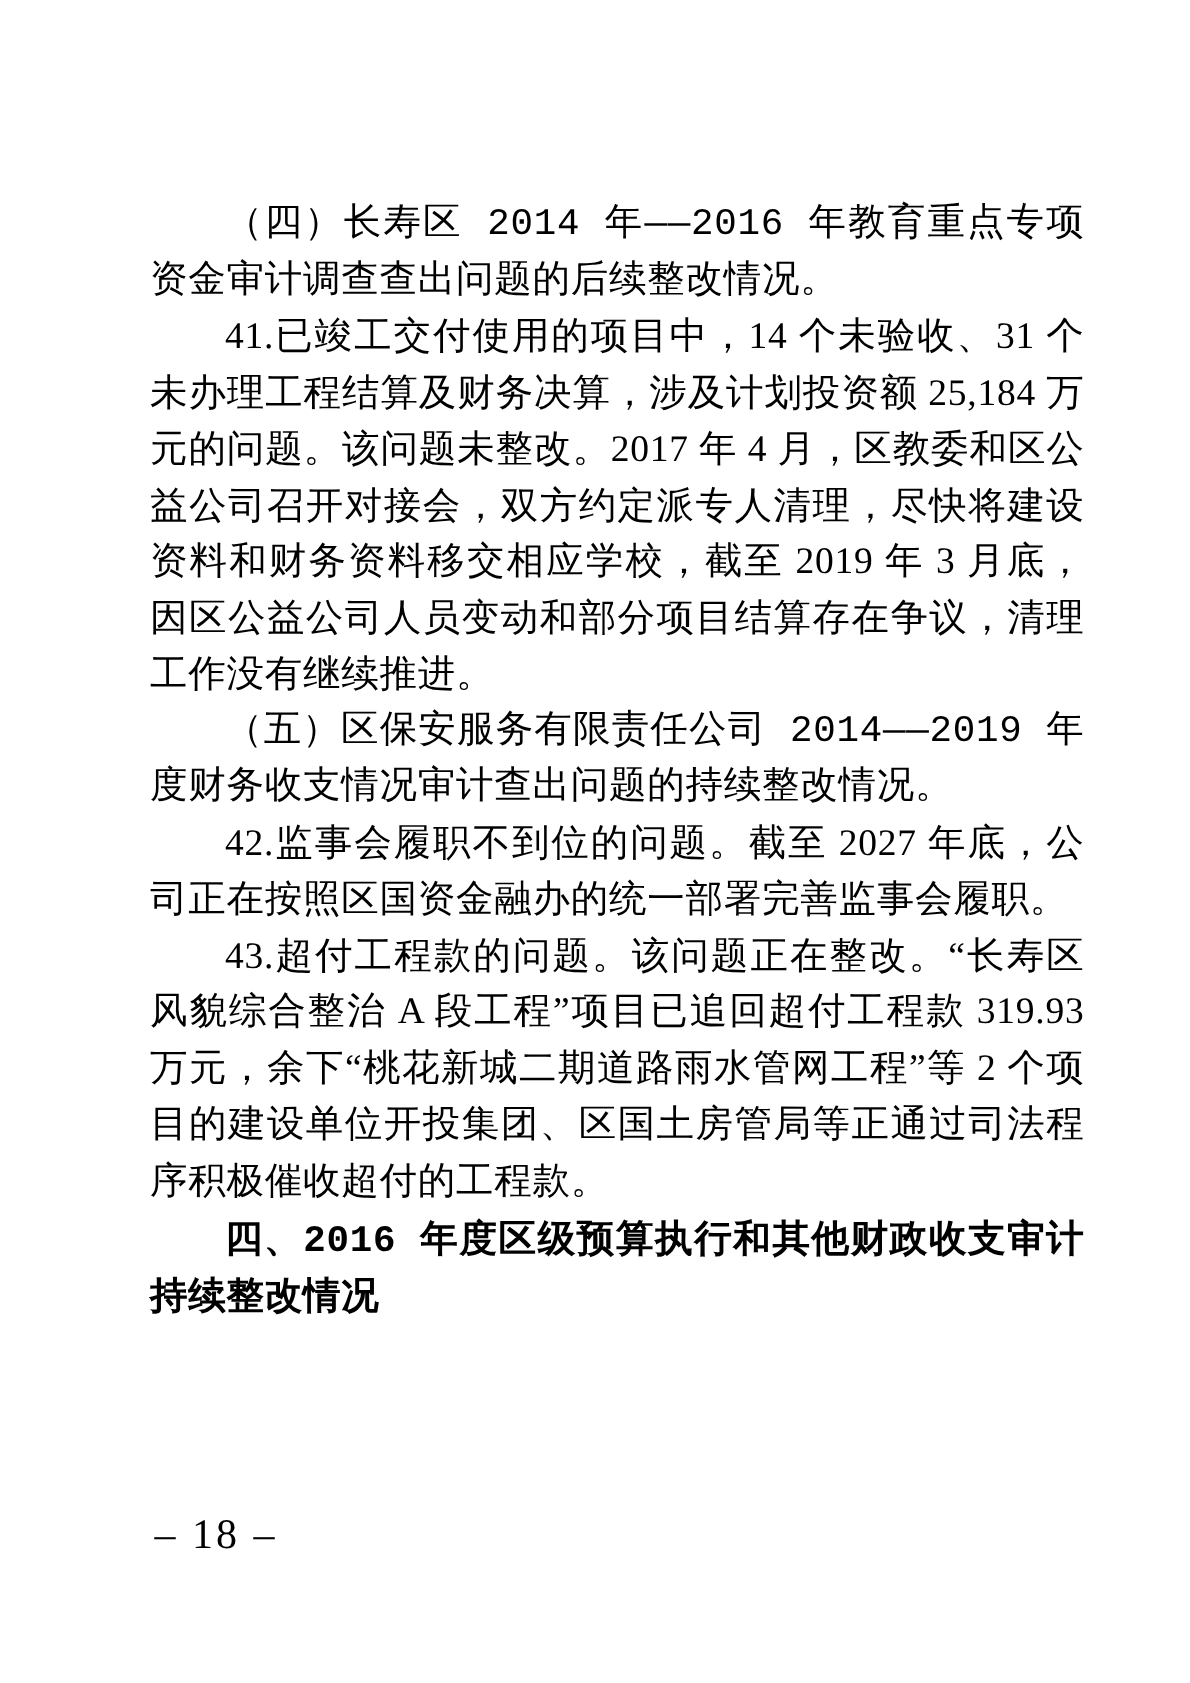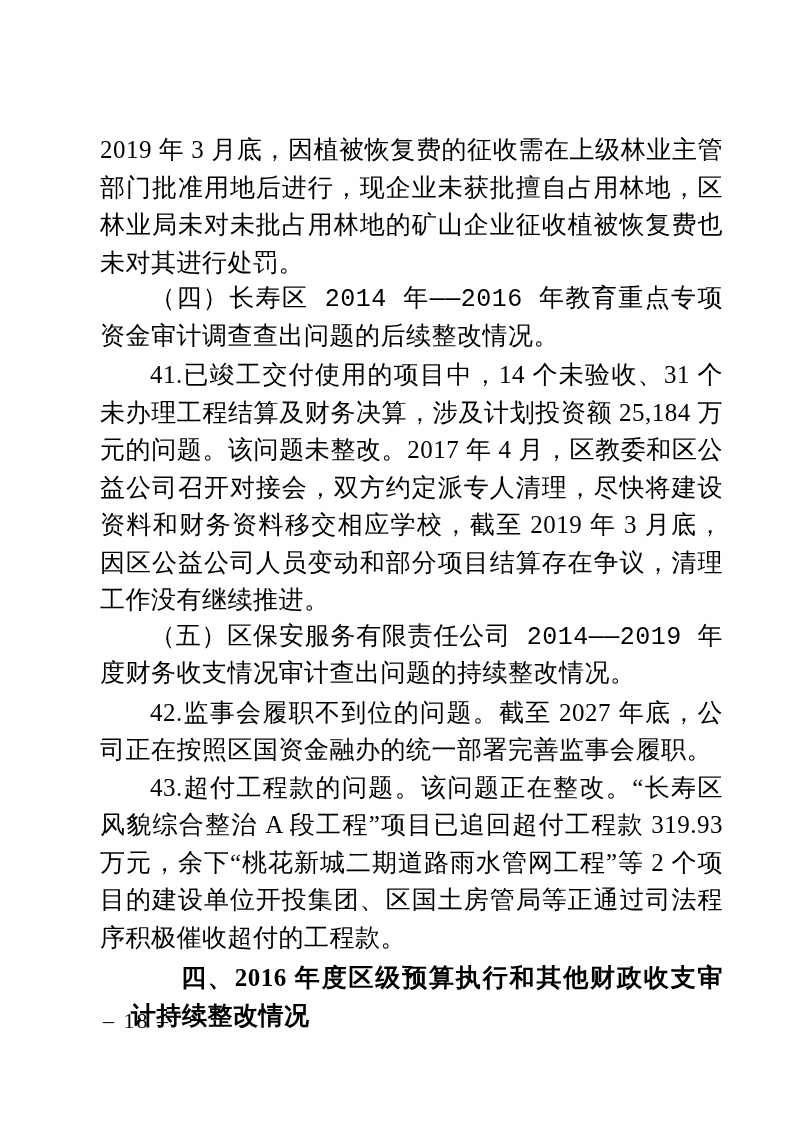--- a/index.html
+++ b/index.html
@@ -37,44 +37,42 @@
   }
   p.para.indent {
     text-indent: 2em;
   }
   p.sub-heading {
     
     font-family: Liberation Mono, monospace;
   }
   p.section-heading {
     
-    font-family: Liberation Serif, serif;
+    font-family: Liberation Mono, monospace;
     font-weight: 700;
     margin-top: 3px;
-    margin-left: 31px;
   }
   .seg-bold {
     font-weight: 400;
   }
   .page-number {
     position: absolute;
     left: 103px;
     top: 1008px;
-    font-size: 22px;
+    font-size: 28px;
     letter-spacing: 2px;
     font-family: "Liberation Serif", serif;
     color: #000000;
   }
 </style>
 </head>
 <body>
 
 <div class="page">
   <div class="doc-body">
-      <p class="para body"><span class="seg">2019 年 3 月底，因植被恢复费的征收需在上级林业主管部门批准用地后进行，现企业未获批擅自占用林地，区林业局未对未批占用林地的矿山企业征收植被恢复费也未对其进行处罚。</span></p>
       <p class="para sub-heading indent"><span class="seg">（四）长寿区 2014 年——2016 年教育重点专项资金审计调查查出问题的后续整改情况。</span></p>
       <p class="para body indent"><span class="seg">41.已竣工交付使用的项目中，14 个未验收、31 个未办理工程结算及财务决算，涉及计划投资额 25,184 万元的问题。该问题</span><span class="seg-bold">未整改</span><span class="seg">。2017 年 4 月，区教委和区公益公司召开对接会，双方约定派专人清理，尽快将建设资料和财务资料移交相应学校，截至 2019 年 3 月底，因区公益公司人员变动和部分项目结算存在争议，清理工作没有继续推进。</span></p>
       <p class="para sub-heading indent"><span class="seg">（五）区保安服务有限责任公司 2014——2019 年度财务收支情况审计查出问题的持续整改情况。</span></p>
       <p class="para body indent"><span class="seg">42.监事会履职不到位的问题。截至 2027 年底，公司正在按照区国资金融办的统一部署完善监事会履职。</span></p>
       <p class="para body indent"><span class="seg">43.超付工程款的问题。该问题正在整改。“长寿区风貌综合整治 A 段工程”项目已追回超付工程款 319.93 万元，余下“桃花新城二期道路雨水管网工程”等 2 个项目的建设单位开投集团、区国土房管局等正通过司法程序积极催收超付的工程款。</span></p>
       <p class="para section-heading indent"><span class="seg">四、2016 年度区级预算执行和其他财政收支审计持续整改情况</span></p>
     </div>
   <div class="page-number">– 18 –</div>
 </div>
 

